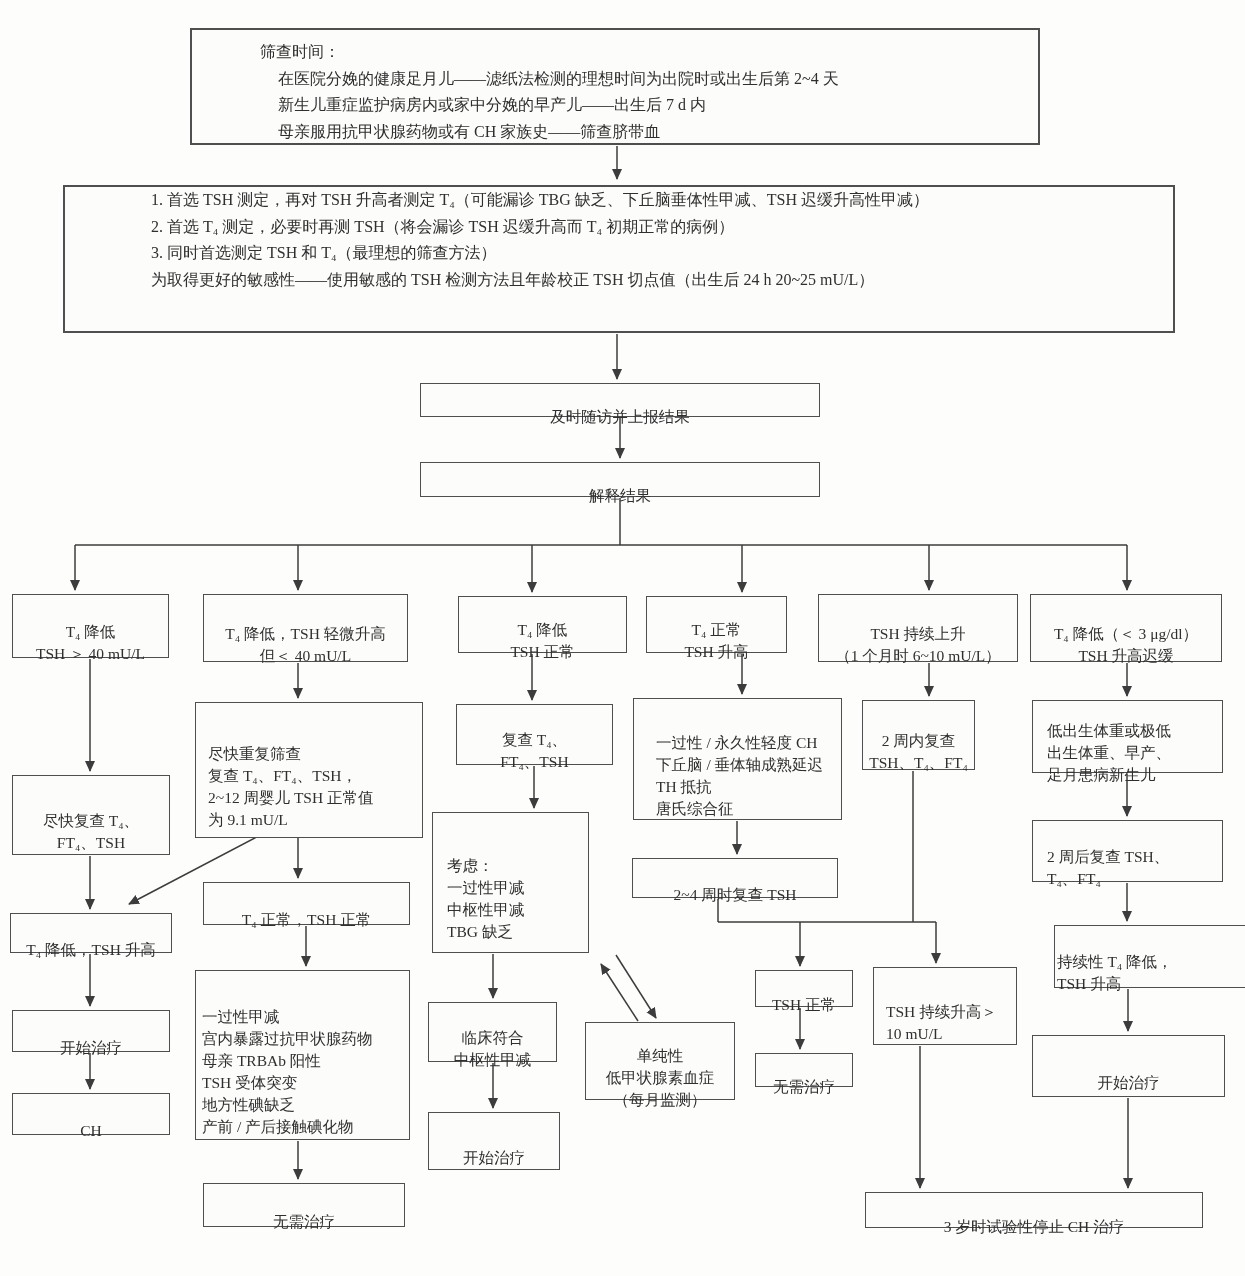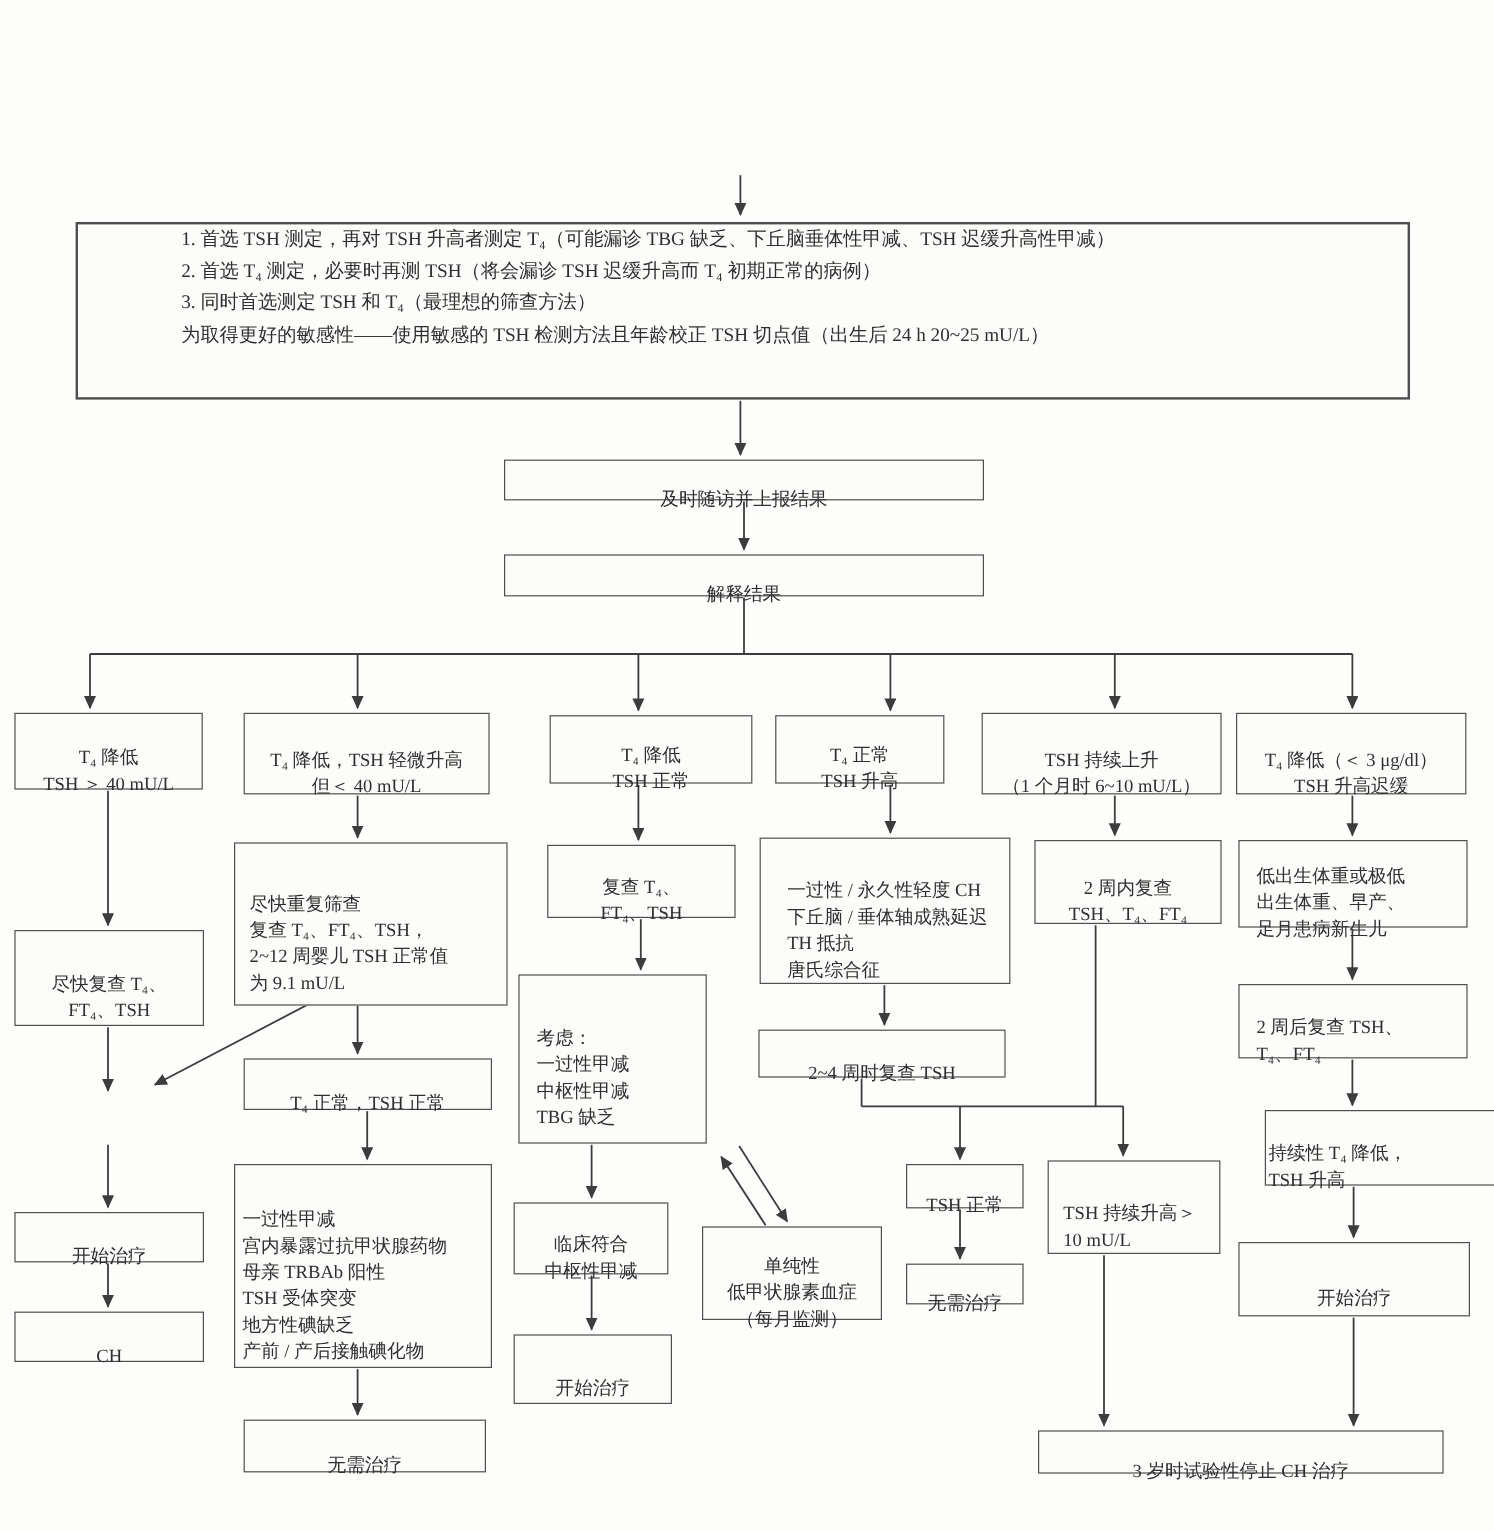--- a/index.html
+++ b/index.html
@@ -84,20 +84,26 @@
       <path d="M913,771 V922"></path>
 
       <path d="M1127,663 V696" marker-end="url(#ah)"></path>
       <path d="M1127,774 V816" marker-end="url(#ah)"></path>
       <path d="M1127,883 V921" marker-end="url(#ah)"></path>
       <path d="M1128,989 V1031" marker-end="url(#ah)"></path>
       <path d="M1128,1098 V1188" marker-end="url(#ah)"></path>
     </g>
   </svg>
 
+  <div class="box big" style="left:190px;top:28px;width:850px;height:117px">
+    <div class="title">筛查时间：</div>
+    <div class="lines">在医院分娩的健康足月儿——滤纸法检测的理想时间为出院时或出生后第 2~4 天
+新生儿重症监护病房内或家中分娩的早产儿——出生后 7 d 内
+母亲服用抗甲状腺药物或有 CH 家族史——筛查脐带血</div>
+  </div>
 
   <div class="box big" style="left:63px;top:185px;width:1112px;height:148px">
     <div class="lines">1. 首选 TSH 测定，再对 TSH 升高者测定 T₄（可能漏诊 TBG 缺乏、下丘脑垂体性甲减、TSH 迟缓升高性甲减）
 2. 首选 T₄ 测定，必要时再测 TSH（将会漏诊 TSH 迟缓升高而 T₄ 初期正常的病例）
 3. 同时首选测定 TSH 和 T₄（最理想的筛查方法）
 为取得更好的敏感性——使用敏感的 TSH 检测方法且年龄校正 TSH 切点值（出生后 24 h 20~25 mU/L）</div>
   </div>
 
   <div class="box center" style="left:420px;top:383px;width:400px;height:34px">
       <span class="txt">及时随访并上报结果</span>
@@ -127,20 +133,23 @@
 （1 个月时 6~10 mU/L）</span>
     </div>
   <div class="box center" style="left:1030px;top:594px;width:192px;height:68px">
       <span class="txt">T₄ 降低（＜ 3 μg/dl）
 TSH 升高迟缓</span>
     </div>
 
   <div class="box center" style="left:12px;top:775px;width:158px;height:80px">
       <span class="txt">尽快复查 T₄、
 FT₄、TSH</span>
+    </div>
+  <div class="box center" style="left:10px;top:913px;width:162px;height:40px">
+      <span class="txt">T₄ 降低，TSH 升高</span>
     </div>
   <div class="box center" style="left:12px;top:1010px;width:158px;height:42px">
       <span class="txt">开始治疗</span>
     </div>
   <div class="box center" style="left:12px;top:1093px;width:158px;height:42px">
       <span class="txt">CH</span>
     </div>
 
   <div class="box left" style="left:195px;top:702px;width:228px;height:136px">
       <span class="txt">尽快重复筛查
@@ -199,21 +208,21 @@
       <span class="txt">TSH 正常</span>
     </div>
   <div class="box center" style="left:755px;top:1053px;width:98px;height:34px">
       <span class="txt">无需治疗</span>
     </div>
   <div class="box left" style="left:873px;top:967px;width:144px;height:78px">
       <span class="txt">TSH 持续升高＞
 10 mU/L</span>
     </div>
 
-  <div class="box center" style="left:862px;top:700px;width:156px;height:70px">
+  <div class="box center" style="left:862px;top:700px;width:113px;height:70px">
       <span class="txt">2 周内复查
 TSH、T₄、FT₄</span>
     </div>
 
   <div class="box left" style="left:1032px;top:700px;width:191px;height:73px;padding-left:14px">
       <span class="txt">低出生体重或极低
 出生体重、早产、
 足月患病新生儿</span>
     </div>
   <div class="box left" style="left:1032px;top:820px;width:191px;height:62px;padding-left:14px">

